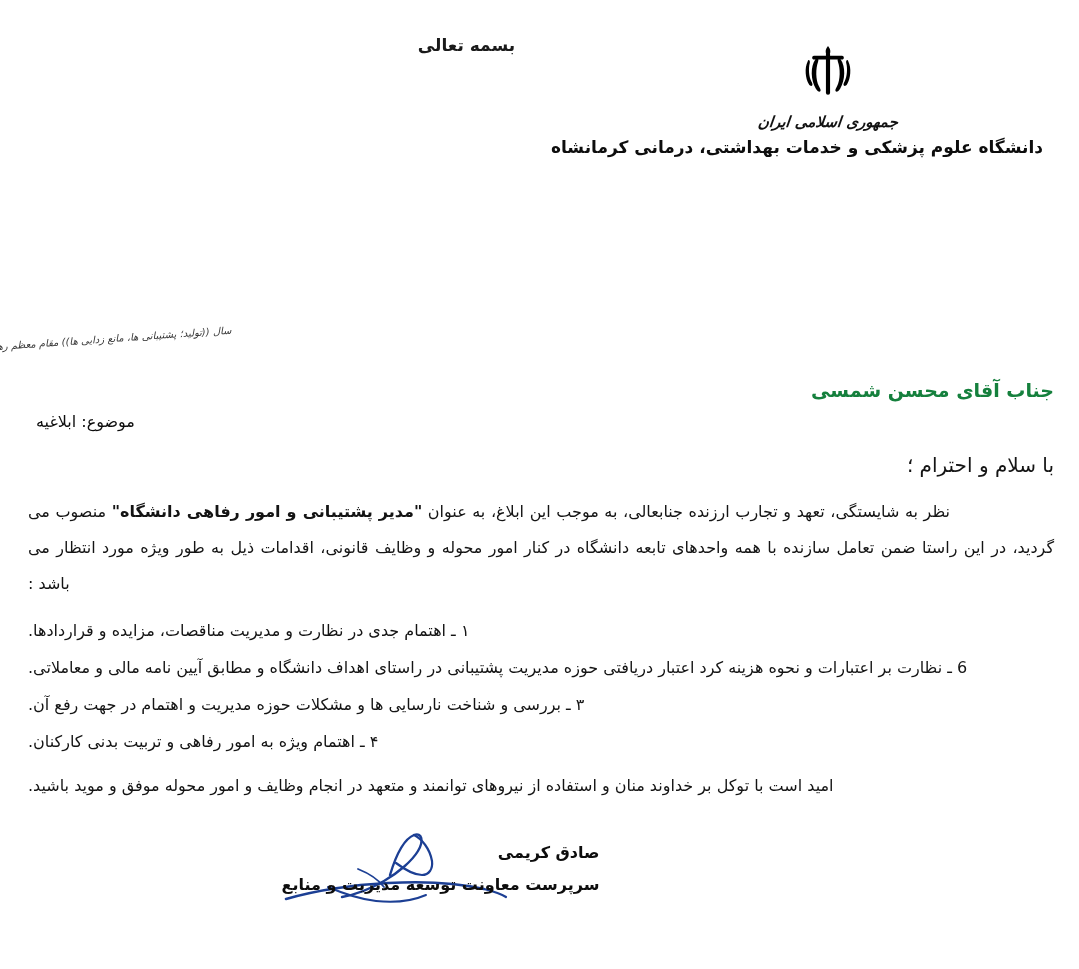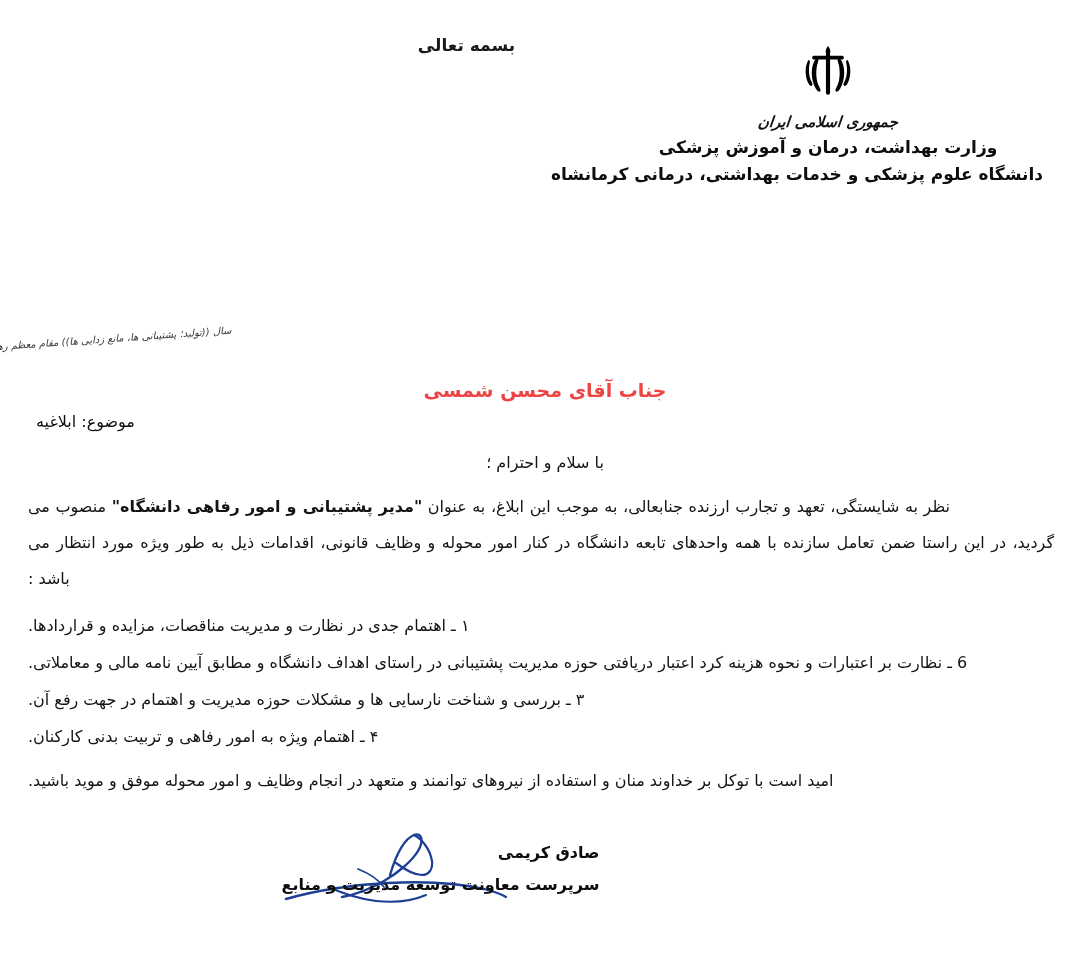--- a/index.html
+++ b/index.html
@@ -115,38 +115,38 @@
   }
 
   
   .body-wrap {
     position: absolute;
     top: 362px;
     left: 28px;
     width: 1026px;
   }
   .recipient {
-    text-align: center;
+    text-align: right;
     font-size: 19px;
     font-weight: bold;
-    color: #ef4444;
+    color: #15803d;
     padding-left: 8px;
     margin-bottom: 11px;
   }
   .subject {
     text-align: left;
     font-size: 16px;
     font-weight: normal;
     color: #0d0d0d;
     padding-left: 8px;
     margin-bottom: 22px;
   }
   .greeting {
-    text-align: center;
-    font-size: 16px;
+    text-align: right;
+    font-size: 20px;
     color: #141414;
     padding-left: 8px;
     margin-bottom: 17px;
   }
   .para {
     font-size: 16px;
     line-height: 36px;
     color: #141414;
     text-align: justify;
     text-align-last: left;
@@ -236,21 +236,20 @@
         <rect x="47.2" y="20" width="5.6" height="58" rx="2.6"></rect>
         <path d="M50 12 C46.5 16 46.2 20 47.6 22.6 L52.4 22.6 C53.8 20 53.5 16 50 12 Z"></path>
         <path d="M33 30 C26 40 26.5 58 33.6 70 C35.8 73.6 38.4 74.8 39.6 73.4 C40.7 72.1 39.6 69.6 37.8 66.4 C33.2 58.2 33.2 42.6 36.6 33.4 C37.6 30.6 36.8 28.6 35.4 28.6 C34.6 28.6 33.7 29.1 33 30 Z"></path>
         <path d="M67 30 C74 40 73.5 58 66.4 70 C64.2 73.6 61.6 74.8 60.4 73.4 C59.3 72.1 60.4 69.6 62.2 66.4 C66.8 58.2 66.8 42.6 63.4 33.4 C62.4 30.6 63.2 28.6 64.6 28.6 C65.4 28.6 66.3 29.1 67 30 Z"></path>
         <path d="M22.5 33 C18 42 19.5 56 24 63.5 C25.6 66.2 27.6 66.8 28.6 65.6 C29.6 64.4 28.8 62.4 27.4 59.8 C24.2 53.8 23.4 42.5 25.3 35.6 C26 32.9 25.1 31.2 23.9 31.2 C23.4 31.2 22.9 31.8 22.5 33 Z"></path>
         <path d="M77.5 33 C82 42 80.5 56 76 63.5 C74.4 66.2 72.4 66.8 71.4 65.6 C70.4 64.4 71.2 62.4 72.6 59.8 C75.8 53.8 76.6 42.5 74.7 35.6 C74 32.9 74.9 31.2 76.1 31.2 C76.6 31.2 77.1 31.8 77.5 33 Z"></path>
         <path d="M31 25.5 L69 25.5 C70.4 25.5 71.4 26.6 71.4 28 C71.4 29.4 70.4 30.4 69 30.4 L31 30.4 C29.6 30.4 28.6 29.4 28.6 28 C28.6 26.6 29.6 25.5 31 25.5 Z"></path>
       </g>
     </svg>
     <div class="republic">جمهوری اسلامی ایران</div>
-    <div class="ministry">وزارت بهداشت، درمان و آموزش پزشکی</div>
     <div class="university">دانشگاه علوم پزشکی و خدمات بهداشتی، درمانی کرمانشاه</div>
   </div>
 
 
   <div class="slogan">سال ((تولید؛ پشتیبانی ها، مانع زدایی ها)) مقام معظم رهبری</div>
 
   <div class="body-wrap">
     <div class="recipient">جناب آقای محسن شمسی</div>
     <div class="subject">موضوع: ابلاغیه</div>
     <div class="greeting">با سلام و احترام ؛</div>

